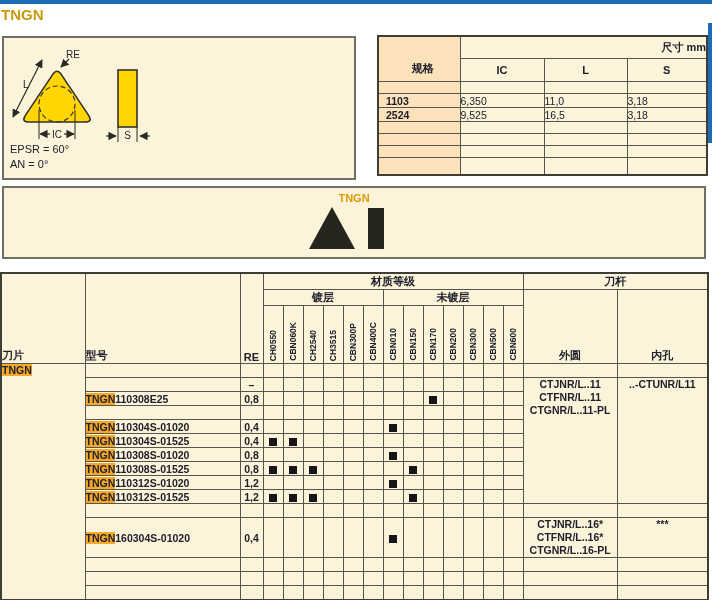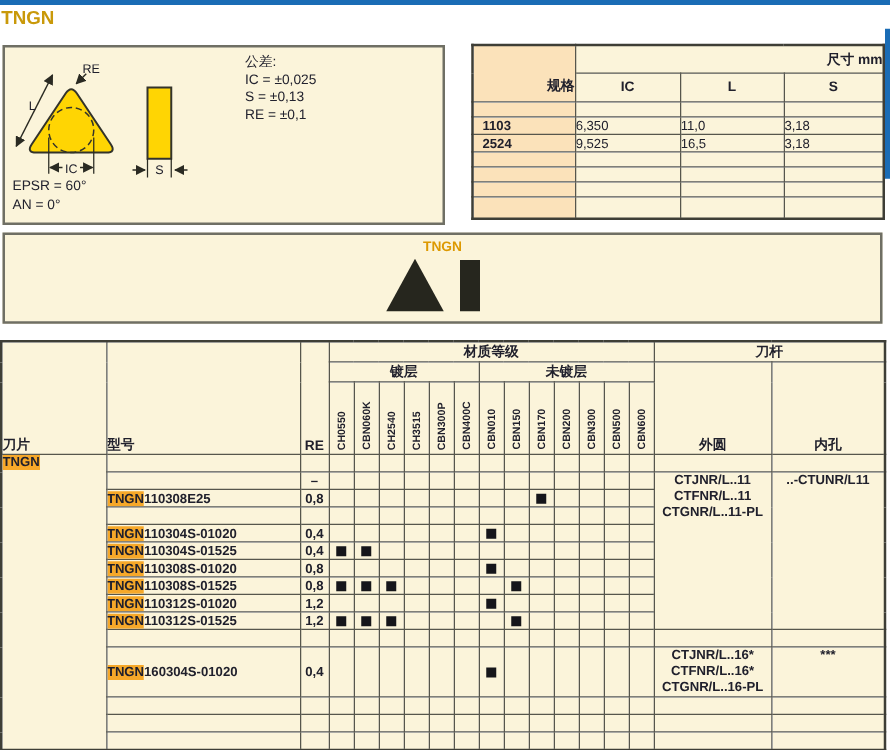--- a/index.html
+++ b/index.html
@@ -17,21 +17,21 @@
   .tol{position:absolute;left:192px;top:5px;font-size:11px;line-height:14px;color:#22222e;}
   .angle-note{position:absolute;left:6px;font-size:11px;color:#22222e;}
   .epsr{top:105px;} .an{top:120px;}
 
   
   .dims-table{position:absolute;left:377px;top:35px;width:329px;border-collapse:collapse;
               table-layout:fixed;border:2px solid #3e3e36;}
   .dims-table td,.dims-table th{border:1px solid #56564c;font-size:11px;padding:0;overflow:hidden;}
   .peach{background:#fbe2ba;}
   .cream{background:#fbf4da;}
-  .dims-table .spec-h{vertical-align:bottom;text-align:right;padding:0 0 5px 7px;font-weight:bold;}
+  .dims-table .spec-h{vertical-align:bottom;text-align:center;padding:0 0 5px 7px;font-weight:bold;}
   .dims-table .size-h{height:21px;text-align:right;font-weight:bold;}
   .dims-table .col-h{height:22px;text-align:center;font-weight:bold;}
   .dims-table .spec-cell{text-align:left;padding-left:7px;font-weight:bold;font-size:10.5px;background:#fbe2ba;}
   .dims-table .val-cell{text-align:left;font-size:10.5px;background:#fbf4da;}
   .dr12{height:12px;} .dr14{height:14px;padding-left:30px;} .dr17{height:17px;}
 
   
   .band{position:absolute;left:2px;top:186px;width:700px;height:69px;background:#fbf4da;
         border:2px solid #6f6f64;text-align:center;}
   .band-label{display:block;margin-top:4px;font-size:11px;font-weight:bold;color:#dd9900;}
@@ -97,26 +97,20 @@
       <line x1="60" y1="96" x2="70" y2="96" stroke="#2a2a22" stroke-width="1.2" marker-end="url(#ah)"></line>
       <text x="53" y="100" text-anchor="middle">IC</text>
 
       <rect x="114" y="32" width="19" height="57" fill="#ffd503" stroke="#33332a" stroke-width="1.6"></rect>
       <line x1="114" y1="89" x2="114" y2="104" stroke="#2a2a22" stroke-width="1"></line>
       <line x1="133" y1="89" x2="133" y2="104" stroke="#2a2a22" stroke-width="1"></line>
       <line x1="102" y1="98" x2="112" y2="98" stroke="#2a2a22" stroke-width="1.2" marker-end="url(#ah)"></line>
       <line x1="146" y1="98" x2="136" y2="98" stroke="#2a2a22" stroke-width="1.2" marker-end="url(#ah)"></line>
       <text x="123.5" y="101" text-anchor="middle">S</text>
     </svg>
-    <div class="tol">
-      <div>公差:</div>
-      <div>IC = ±0,025</div>
-      <div>S = ±0,13</div>
-      <div>RE = ±0,1</div>
-    </div>
     <div class="angle-note epsr">EPSR = 60°</div>
     <div class="angle-note an">AN = 0°</div>
   </div>
 
   <table class="dims-table">
     <colgroup>
         <col style="width:82px">
         <col style="width:84px">
         <col style="width:83px">
         <col style="width:80px">

